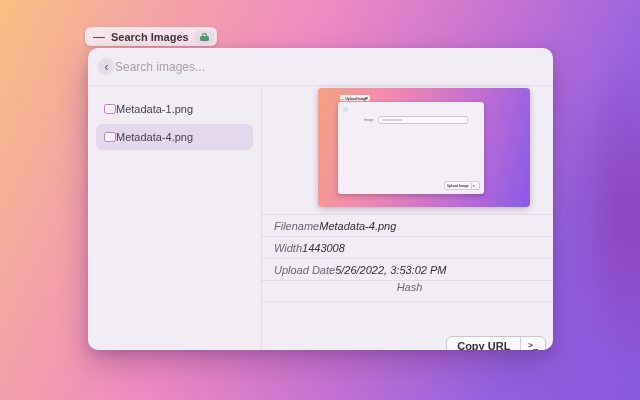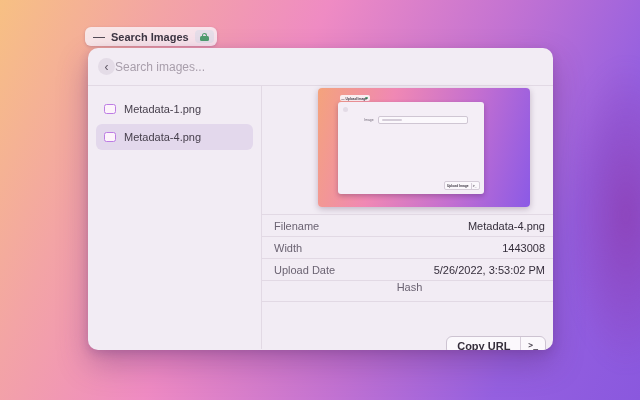--- a/index.html
+++ b/index.html
@@ -57,21 +57,21 @@
     flex:1; border:none; outline:none; background:transparent;
     font-family:"Liberation Sans", sans-serif; font-size:12px; color:#453e4b;
   }
   .search-input::placeholder { color:#a89eab; }
 
   .window-body { display:flex; height:263px; }
 
   
   .left-panel { width:174px; border-right:1px solid #e2d9e4; padding:10px 8px; }
   .file-item {
-    height:26px; display:flex; align-items:center; gap:8px; padding:0 8px;
+    height:26px; display:flex; align-items:center; padding:0 8px;
     border-radius:6px; font-size:11px; color:#453e4b; margin-bottom:2px; cursor:pointer;
   }
   .file-item.selected { background:#e3d8ec; }
   .file-icon {
     width:12px; height:10px; flex:0 0 auto;
     border:1.2px solid #bd7ce4; border-radius:2.5px; background:#fdf3fb;
   }
 
   
   .right-panel { position:relative; flex:1; }
@@ -106,22 +106,22 @@
   .mini-actions {
     position:absolute; right:4px; bottom:4px; height:9px;
     display:flex; align-items:center;
     border:0.5px solid #d5ccd8; background:#fbf8fc; border-radius:2px;
   }
   .mini-actions .sep { width:0.5px; height:6px; background:#d5ccd8; }
 
   
   .meta-table { position:absolute; left:0; right:0; top:128px; }
   .meta-row {
-    height:22px; display:flex; align-items:center; justify-content:space-between;
-    padding:0 8px 0 12px; border-top:1px solid #e2d9e4; font-size:11px;
+    height:22px; display:flex; align-items:center; justify-content:flex-start;
+    padding:0 8px 0 12px; border-top:1px solid #e2d9e4; font-size:11px;font-style:italic;
   }
   .meta-table .meta-row:last-child { border-bottom:1px solid #e2d9e4;flex-direction:column; }
   .meta-label { color:#6b6372; }
   .meta-value { color:#352e3b; }
 
   
   .actions {
     position:absolute; right:7px; top:250px; height:19px;
     display:flex; align-items:stretch;
     border:1px solid #cdc3d1; border-radius:6px; background:#fbf8fc; overflow:hidden;

